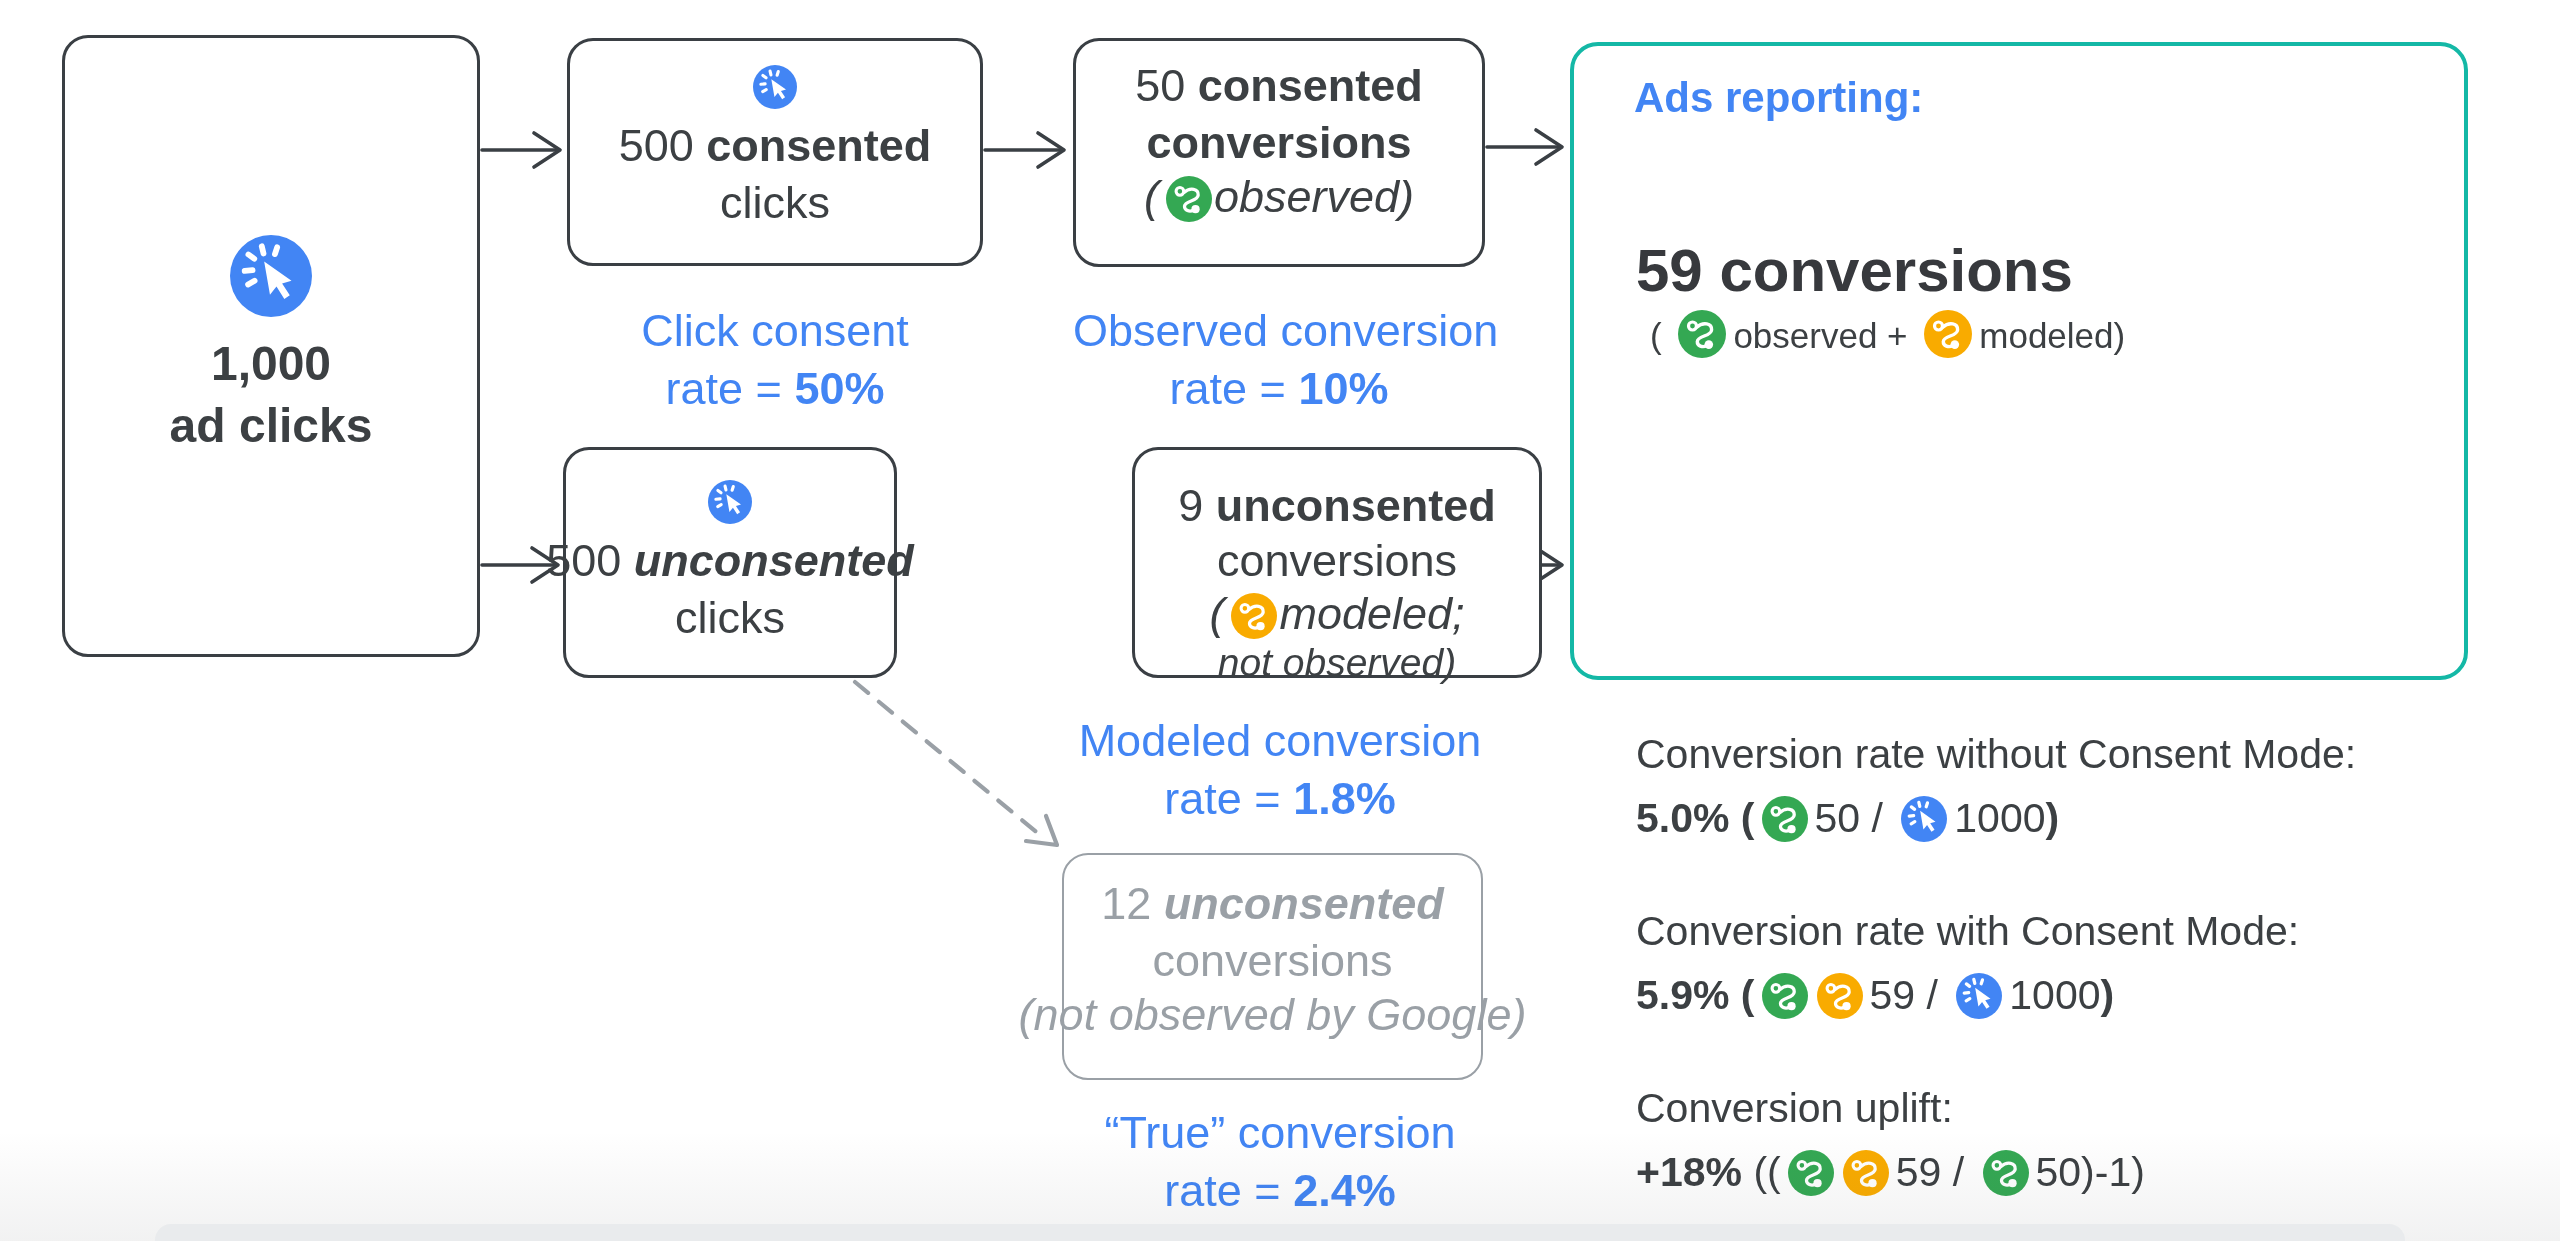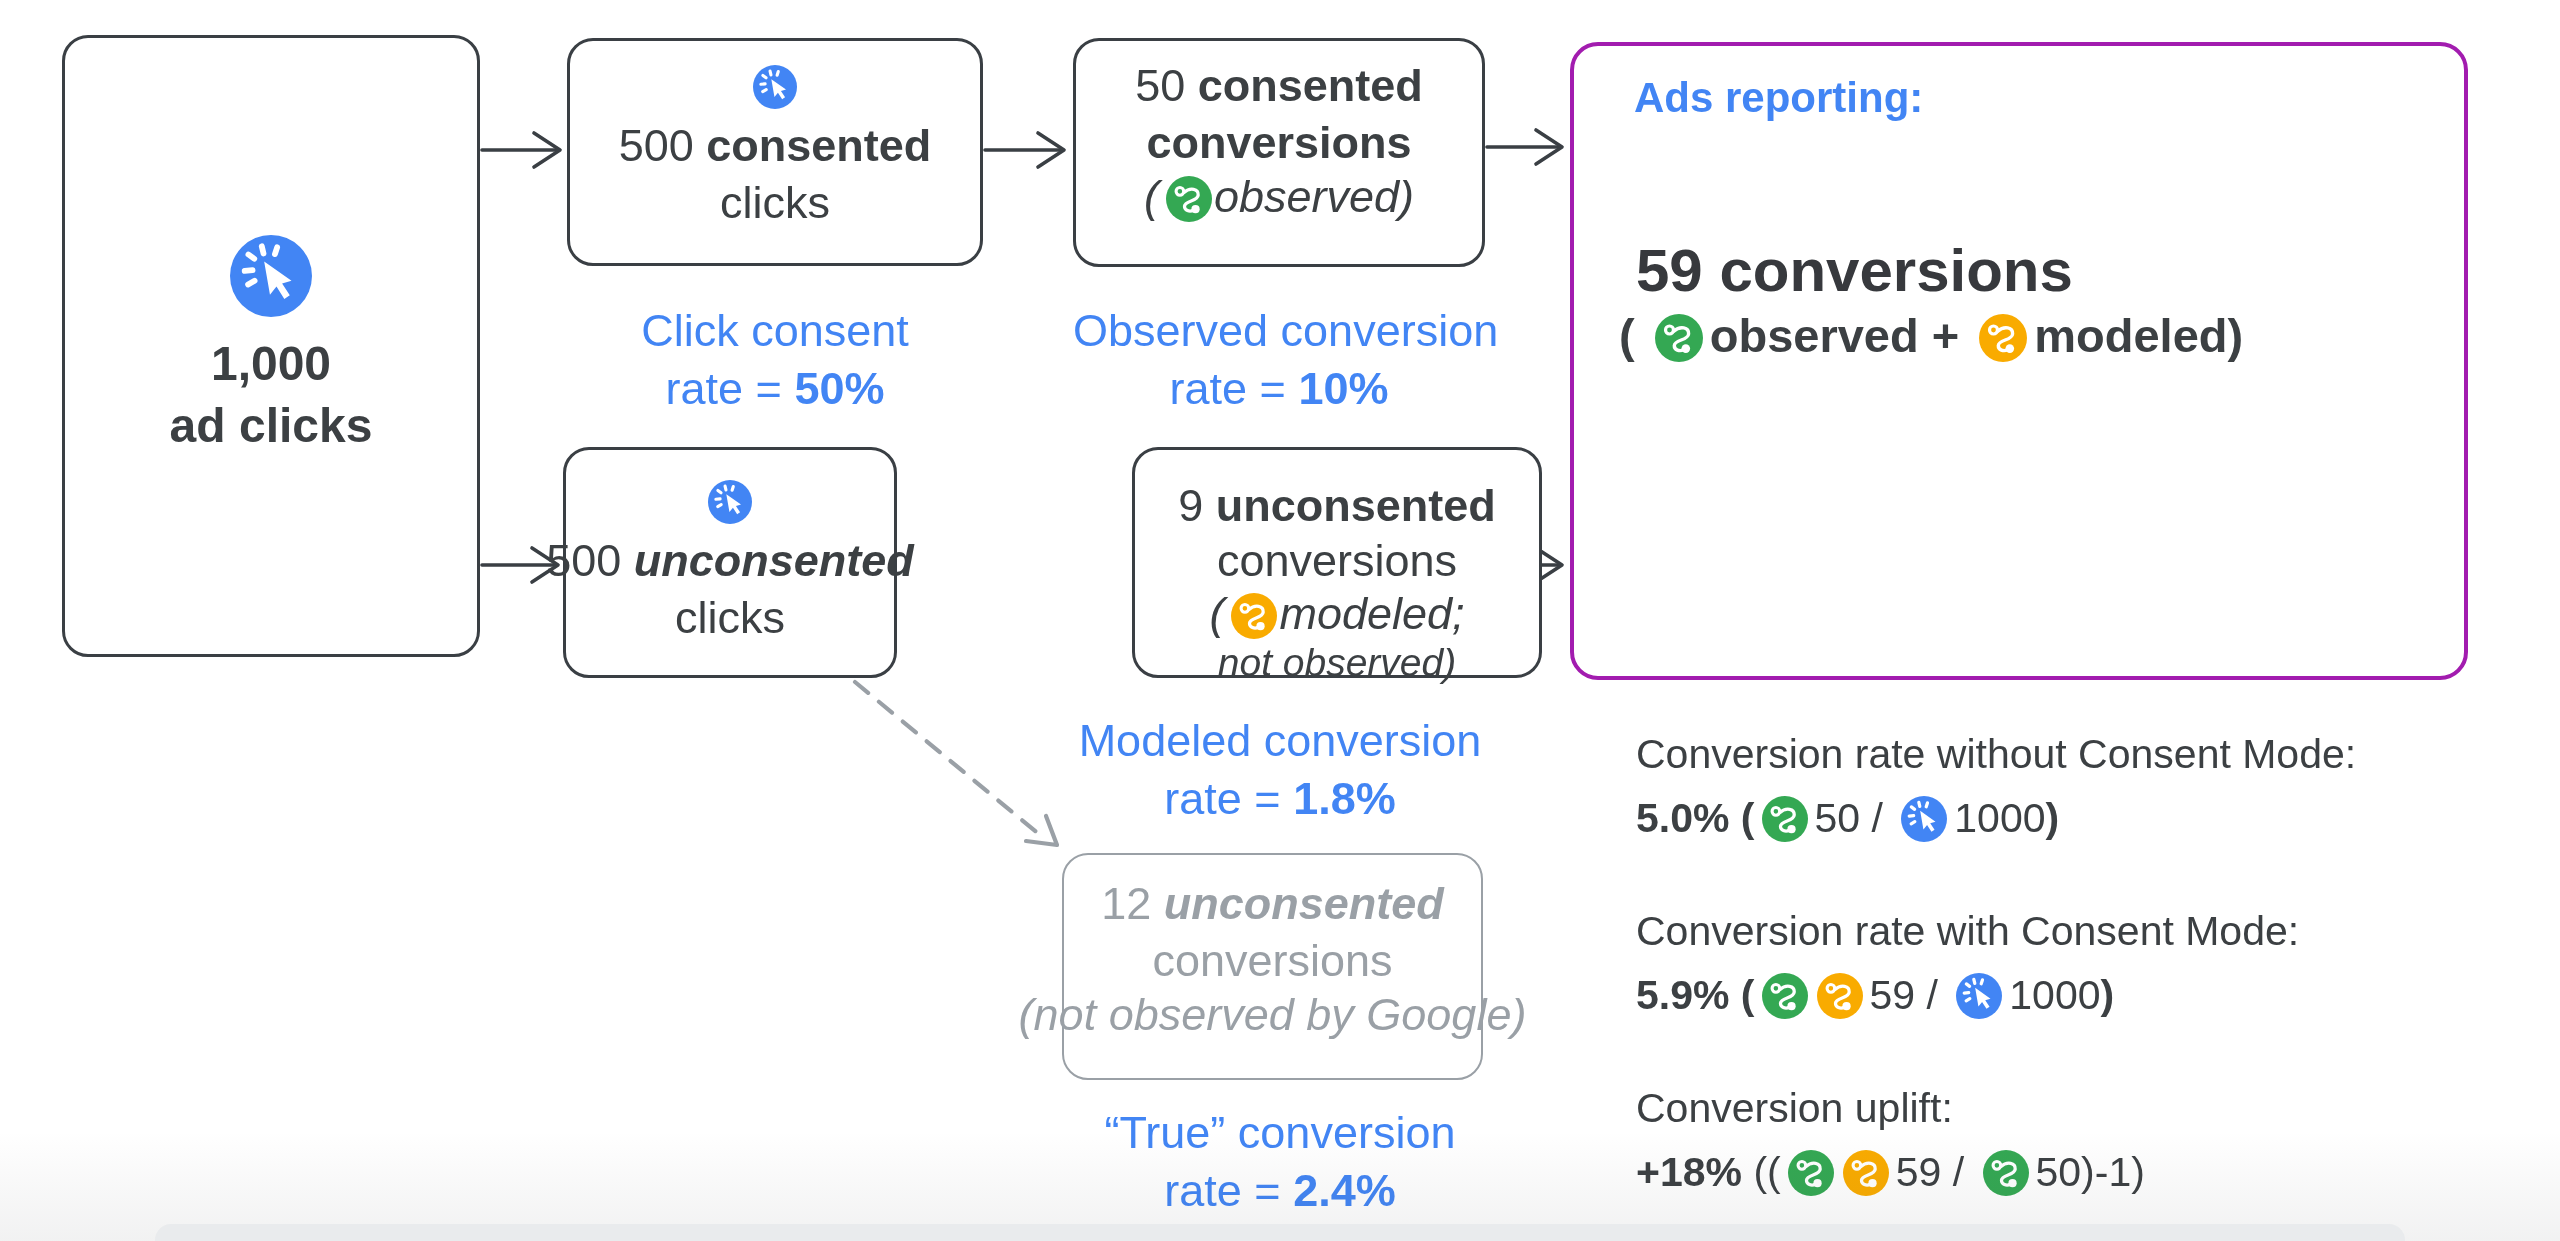--- a/index.html
+++ b/index.html
@@ -18,25 +18,25 @@
   #box-unconsented-clicks{left:563px;top:447px;width:334px;height:231px;padding-top:30px;}
   #box-consented-conversions{left:1073px;top:38px;width:412px;height:229px;padding-top:16px;}
   #box-unconsented-conversions{left:1132px;top:447px;width:410px;height:231px;padding-top:28px;}
   #box-unconsented-conversions .line{line-height:55px;}
   #box-hidden-conversions{left:1062px;top:853px;width:421px;height:227px;padding-top:20px;
        border:2.5px solid #9AA0A6;color:#9AA0A6;}
   .note{font-size:45px;line-height:52px;font-style:italic;white-space:nowrap;}
   .note2{font-size:39px;line-height:46px;font-style:italic;white-space:nowrap;}
 
   
-  #box-ads-reporting{left:1570px;top:42px;width:898px;height:638px;border:4px solid #a21caf;
+  #box-ads-reporting{left:1570px;top:42px;width:898px;height:638px;border:4px solid #14b8a6;
        border-radius:28px;display:block;}
   .ads-title{position:absolute;left:60px;top:28px;font-size:42px;font-weight:700;color:#4285F4;white-space:nowrap;}
   .ads-headline{position:absolute;left:62px;top:190px;font-size:60px;font-weight:700;color:#37393d;white-space:nowrap;}
-  .ads-sub{position:absolute;left:45px;top:250px;font-size:47px;line-height:80px;white-space:nowrap;font-weight:bold;}
+  .ads-sub{position:absolute;left:76px;top:250px;font-size:35px;line-height:80px;white-space:nowrap;}
 
   
   .rate-label{position:absolute;text-align:center;color:#4285F4;font-size:45px;line-height:58px;white-space:nowrap;}
   #label-click-consent{left:567px;top:302px;width:416px;}
   #label-observed{left:1073px;top:302px;width:412px;}
   #label-modeled{left:1050px;top:712px;width:460px;}
   #label-true{left:1050px;top:1104px;width:460px;}
 
   
   .stat{position:absolute;left:1636px;font-size:41px;color:#3C4043;}

